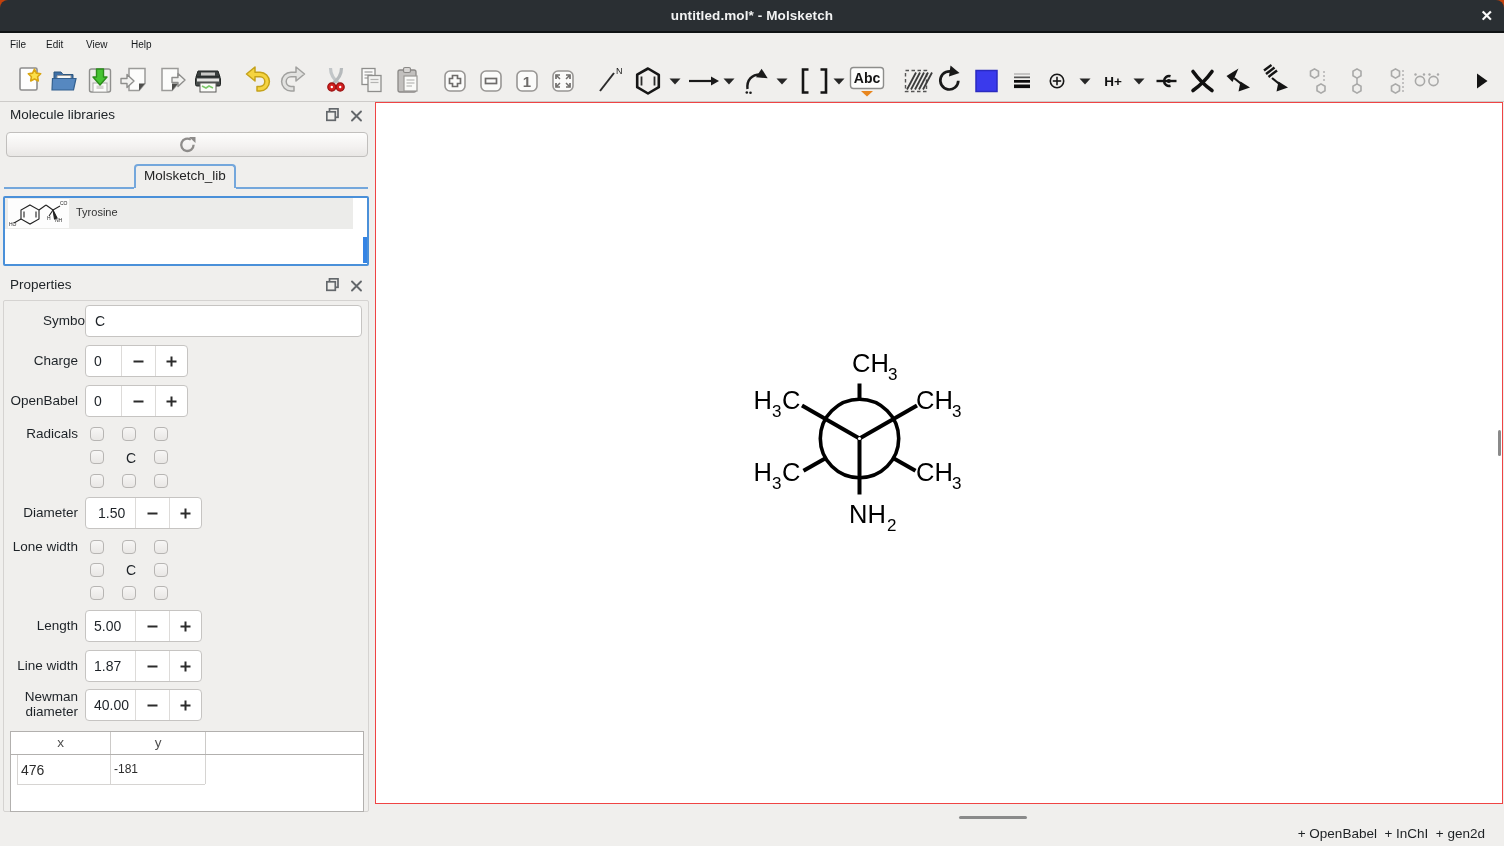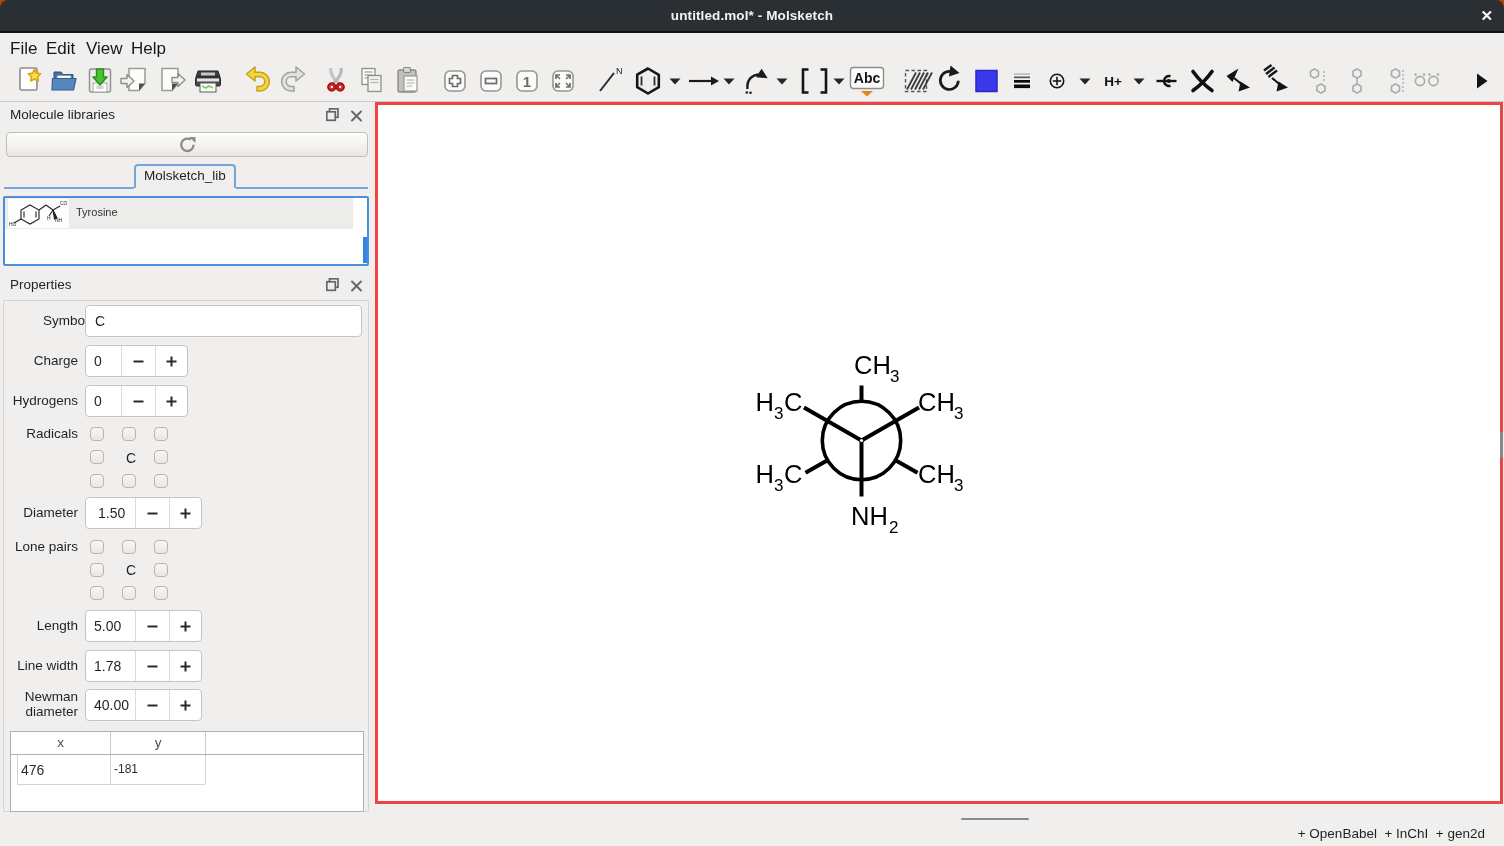--- a/index.html
+++ b/index.html
@@ -10,37 +10,37 @@
 
 #titlewrap { position:absolute; left:0; top:0; width:1504px; height:33px; background:#c2410c; }
 #titlebar { position:absolute; left:0; top:0; width:1504px; height:33px; background:#2a2f33;
   border-radius:8px 8px 0 0; border-bottom:2px solid #101314; }
 #title { position:absolute; width:100%; text-align:center; top:8px; color:#f2f3f3;
   font-size:13.5px; font-weight:bold; letter-spacing:0.1px; }
 #closex { position:absolute; right:11px; top:7px; color:#fbfbfb; font-size:15px; font-weight:bold; }
 
 
 #menubar { position:absolute; left:0; top:33px; width:1504px; height:28px; background:#f0efed; }
-#menubar span { position:absolute; top:6px; font-size:17px; color:#16191c; }
+#menubar span { position:absolute; top:6px; font-size:10px; color:#16191c; }
 
 
 #toolbar { position:absolute; left:0; top:61px; width:1504px; height:41px; background:#f0efed;
   border-bottom:1px solid #cdcbc9; }
 
 
 #dock { position:absolute; left:0; top:102px; width:372px; height:711px; background:#f0efed; }
 .docktitle { position:absolute; font-size:13.5px; color:#21262a; }
 
 
 #status { position:absolute; left:0; top:820px; width:1504px; height:26px; background:#f0efed; }
 #status div { position:absolute; right:19px; top:6px; font-size:13.5px; color:#1d2124; }
 
 
 #canvas { position:absolute; left:375px; top:102px; width:1128px; height:702px;
-  background:#fff; border:3px solid #ef4444; }
+  background:#fff; border:1px solid #ef4444; }
 .hscroll { position:absolute; left:583px; top:713px; width:68px; height:3px; background:#8a8a8a; border-radius:2px; }
 .vscroll { position:absolute; left:1122px; top:327px; width:3px; height:26px; background:#8a8a8a; border-radius:2px; }
 
 
 .wbtn { position:absolute; background:linear-gradient(#fdfdfc,#f3f1f0 60%,#e9e7e5); border:1px solid #c1bfbd; border-radius:4px; }
 .input { position:absolute; background:#fff; border:1px solid #c6c4c2; border-radius:4px; }
 .lbl { position:absolute; font-size:13.5px; color:#1d2227; text-align:right; }
 .spinval { position:absolute; font-size:14px; color:#1d2227; }
 .chk { position:absolute; width:14px; height:14px; border:1px solid #b7b5b3; border-radius:4px;
   background:linear-gradient(#f7f6f5,#e9e7e5); }
@@ -307,21 +307,21 @@
     <div class="spinval" style="left:94px; top:251px;">0</div>
     <div class="abs" style="left:121px; top:244px; width:1px; height:30px; background:#dddbd9;"></div>
     <div class="abs" style="left:155px; top:244px; width:1px; height:30px; background:#dddbd9;"></div>
     <svg class="abs" style="left:132px; top:253px;" width="13" height="13" viewBox="0 0 13 13">
       <line x1="1.5" y1="6.5" x2="11.5" y2="6.5" stroke="#2b2b2b" stroke-width="2"></line>
     </svg>
     <svg class="abs" style="left:165px; top:253px;" width="13" height="13" viewBox="0 0 13 13">
       <line x1="1.5" y1="6.5" x2="11.5" y2="6.5" stroke="#2b2b2b" stroke-width="2"></line>
       <line x1="6.5" y1="1.5" x2="6.5" y2="11.5" stroke="#2b2b2b" stroke-width="2"></line>
     </svg>
-<div class="lbl" style="left:0px; top:291px; width:78px;">Hydrogens</div>
+<div class="lbl" style="left:0px; top:291px; width:78px;">OpenBabel</div>
 <div class="input" style="left:85px; top:283px; width:103px; height:32px;"></div>
     <div class="spinval" style="left:94px; top:291px;">0</div>
     <div class="abs" style="left:121px; top:284px; width:1px; height:30px; background:#dddbd9;"></div>
     <div class="abs" style="left:155px; top:284px; width:1px; height:30px; background:#dddbd9;"></div>
     <svg class="abs" style="left:132px; top:293px;" width="13" height="13" viewBox="0 0 13 13">
       <line x1="1.5" y1="6.5" x2="11.5" y2="6.5" stroke="#2b2b2b" stroke-width="2"></line>
     </svg>
     <svg class="abs" style="left:165px; top:293px;" width="13" height="13" viewBox="0 0 13 13">
       <line x1="1.5" y1="6.5" x2="11.5" y2="6.5" stroke="#2b2b2b" stroke-width="2"></line>
       <line x1="6.5" y1="1.5" x2="6.5" y2="11.5" stroke="#2b2b2b" stroke-width="2"></line>
@@ -341,21 +341,21 @@
     <div class="spinval" style="left:98px; top:403px;">1.50</div>
     <div class="abs" style="left:135px; top:396px; width:1px; height:30px; background:#dddbd9;"></div>
     <div class="abs" style="left:169px; top:396px; width:1px; height:30px; background:#dddbd9;"></div>
     <svg class="abs" style="left:146px; top:405px;" width="13" height="13" viewBox="0 0 13 13">
       <line x1="1.5" y1="6.5" x2="11.5" y2="6.5" stroke="#2b2b2b" stroke-width="2"></line>
     </svg>
     <svg class="abs" style="left:179px; top:405px;" width="13" height="13" viewBox="0 0 13 13">
       <line x1="1.5" y1="6.5" x2="11.5" y2="6.5" stroke="#2b2b2b" stroke-width="2"></line>
       <line x1="6.5" y1="1.5" x2="6.5" y2="11.5" stroke="#2b2b2b" stroke-width="2"></line>
     </svg>
-<div class="lbl" style="left:0px; top:437px; width:78px;">Lone pairs</div>
+<div class="lbl" style="left:0px; top:437px; width:78px;">Lone width</div>
 <div class="chk" style="left:90px; top:438px;"></div>
 <div class="chk" style="left:122px; top:438px;"></div>
 <div class="chk" style="left:154px; top:438px;"></div>
 <div class="chk" style="left:90px; top:461px;"></div>
 <div class="spinval" style="left:126px; top:460px; font-size:14px;">C</div>
 <div class="chk" style="left:154px; top:461px;"></div>
 <div class="chk" style="left:90px; top:484px;"></div>
 <div class="chk" style="left:122px; top:484px;"></div>
 <div class="chk" style="left:154px; top:484px;"></div>
 <div class="lbl" style="left:0px; top:516px; width:78px;">Length</div>
@@ -365,21 +365,21 @@
     <div class="abs" style="left:169px; top:509px; width:1px; height:30px; background:#dddbd9;"></div>
     <svg class="abs" style="left:146px; top:518px;" width="13" height="13" viewBox="0 0 13 13">
       <line x1="1.5" y1="6.5" x2="11.5" y2="6.5" stroke="#2b2b2b" stroke-width="2"></line>
     </svg>
     <svg class="abs" style="left:179px; top:518px;" width="13" height="13" viewBox="0 0 13 13">
       <line x1="1.5" y1="6.5" x2="11.5" y2="6.5" stroke="#2b2b2b" stroke-width="2"></line>
       <line x1="6.5" y1="1.5" x2="6.5" y2="11.5" stroke="#2b2b2b" stroke-width="2"></line>
     </svg>
 <div class="lbl" style="left:0px; top:556px; width:78px;">Line width</div>
 <div class="input" style="left:85px; top:548px; width:117px; height:32px;"></div>
-    <div class="spinval" style="left:94px; top:556px;">1.78</div>
+    <div class="spinval" style="left:94px; top:556px;">1.87</div>
     <div class="abs" style="left:135px; top:549px; width:1px; height:30px; background:#dddbd9;"></div>
     <div class="abs" style="left:169px; top:549px; width:1px; height:30px; background:#dddbd9;"></div>
     <svg class="abs" style="left:146px; top:558px;" width="13" height="13" viewBox="0 0 13 13">
       <line x1="1.5" y1="6.5" x2="11.5" y2="6.5" stroke="#2b2b2b" stroke-width="2"></line>
     </svg>
     <svg class="abs" style="left:179px; top:558px;" width="13" height="13" viewBox="0 0 13 13">
       <line x1="1.5" y1="6.5" x2="11.5" y2="6.5" stroke="#2b2b2b" stroke-width="2"></line>
       <line x1="6.5" y1="1.5" x2="6.5" y2="11.5" stroke="#2b2b2b" stroke-width="2"></line>
     </svg>
 <div class="lbl" style="left:0px; top:587px; width:78px;">Newman<br>diameter</div>

